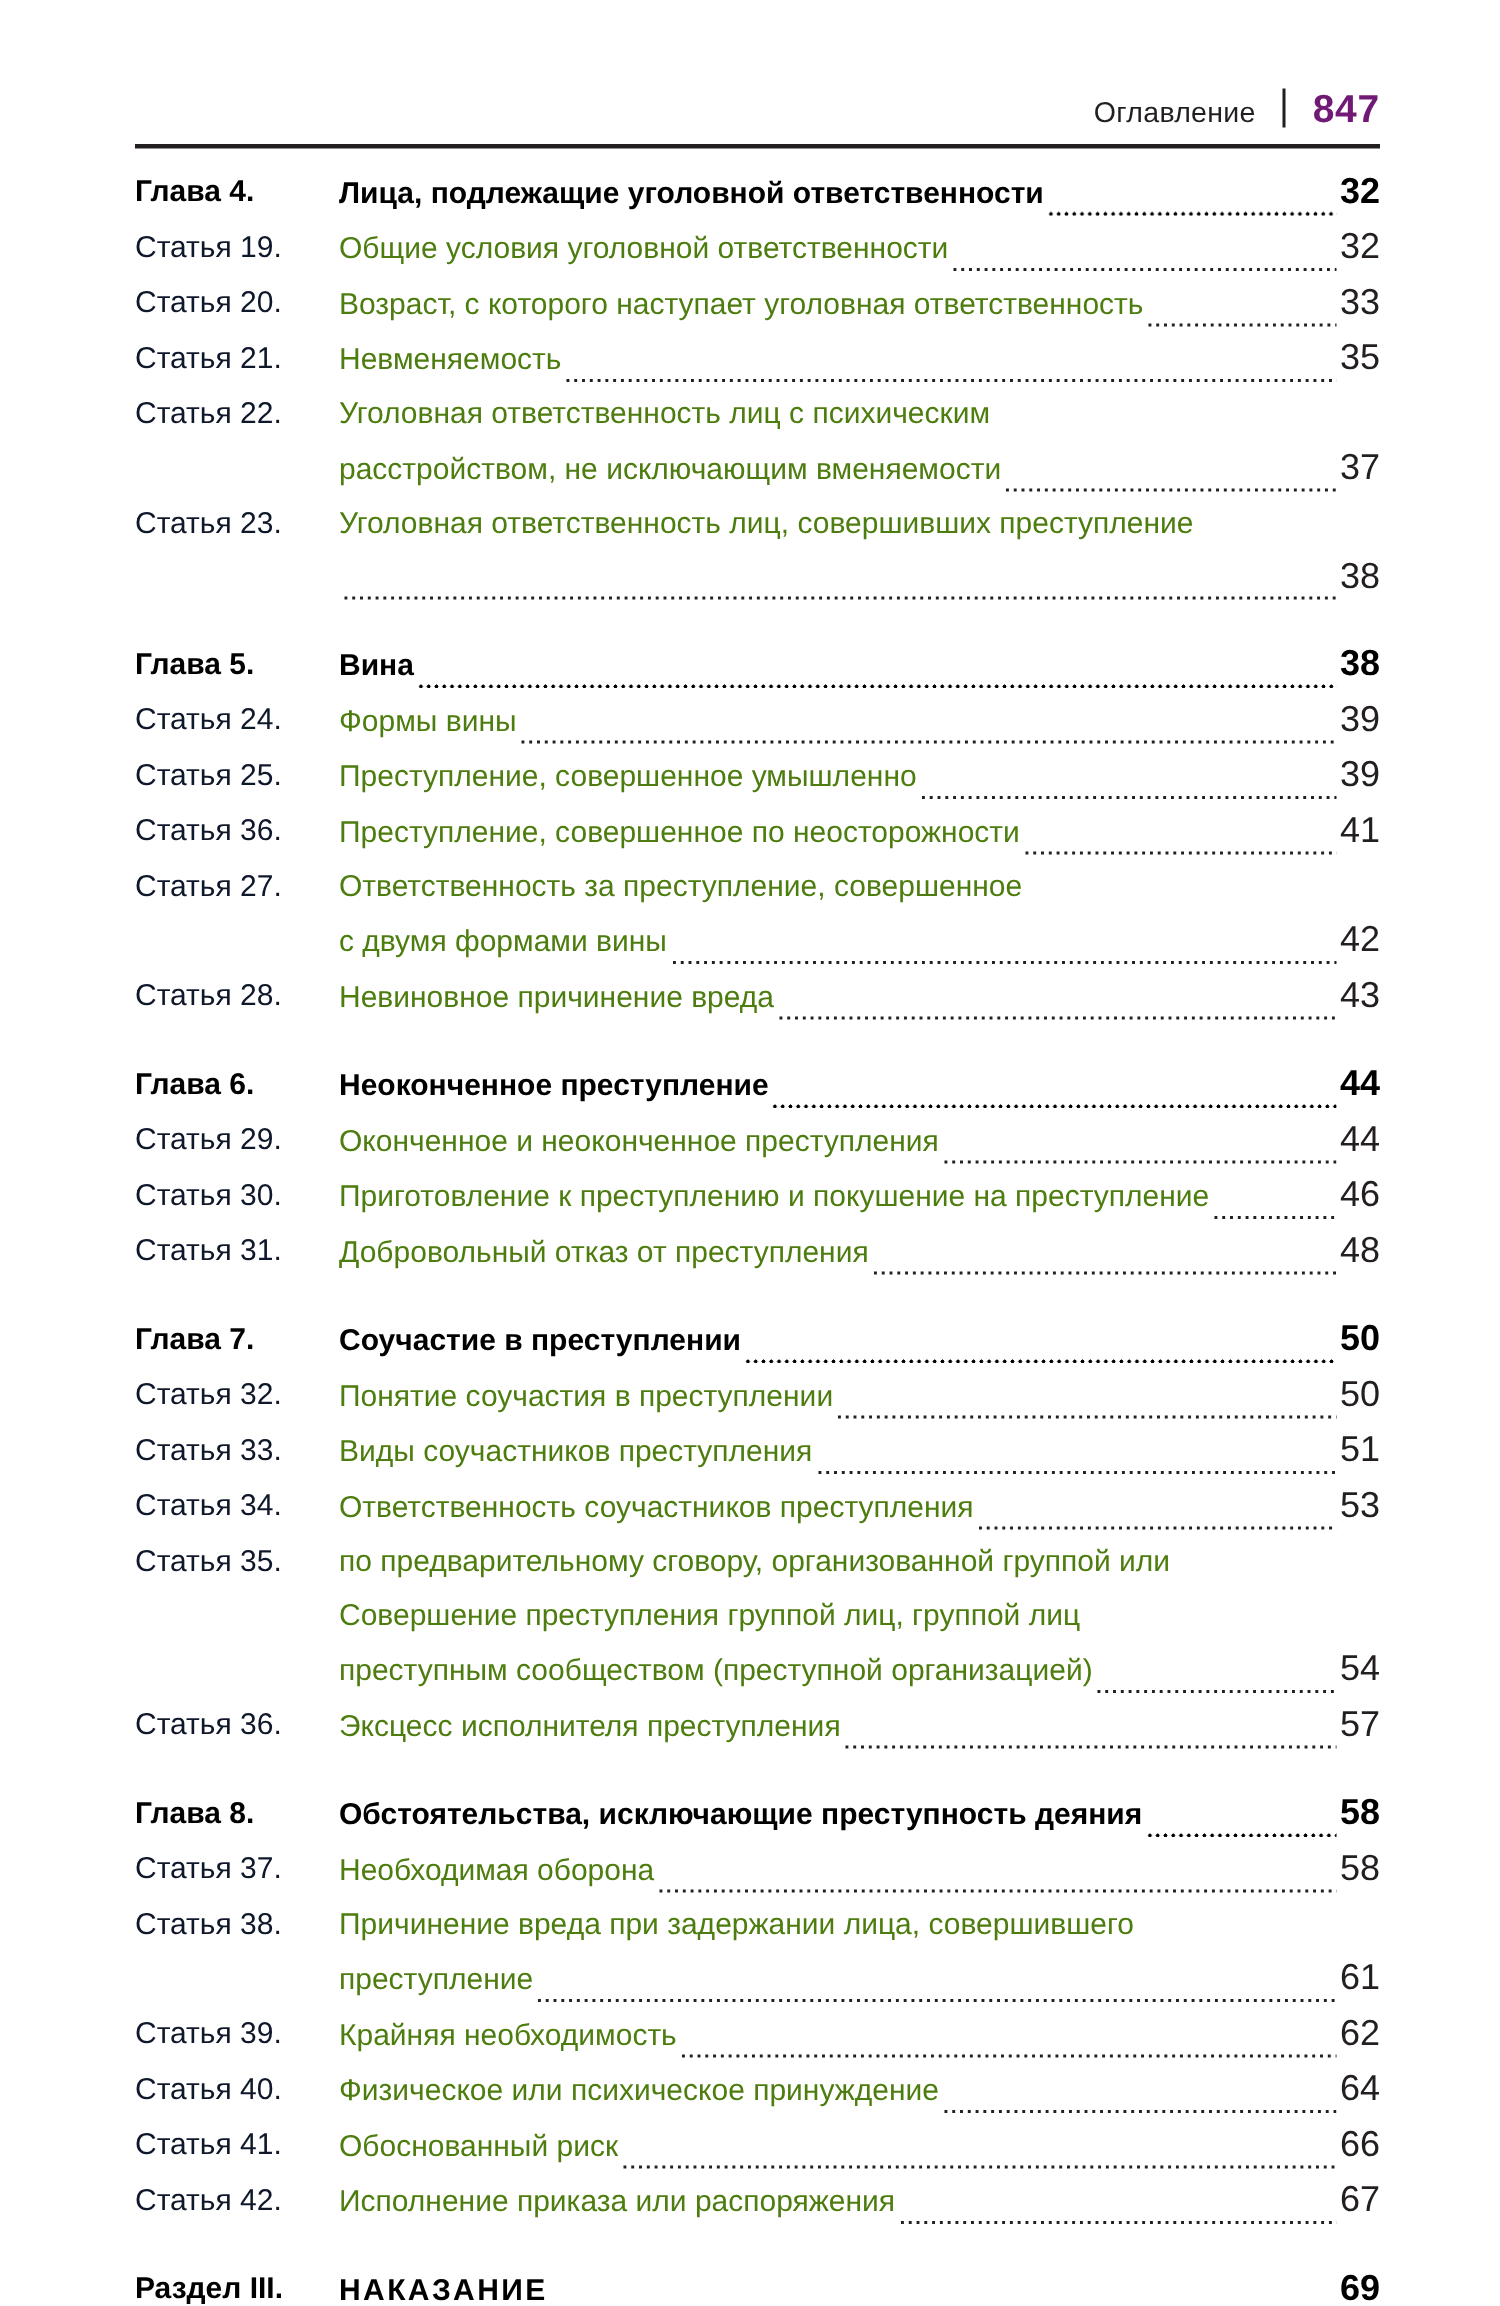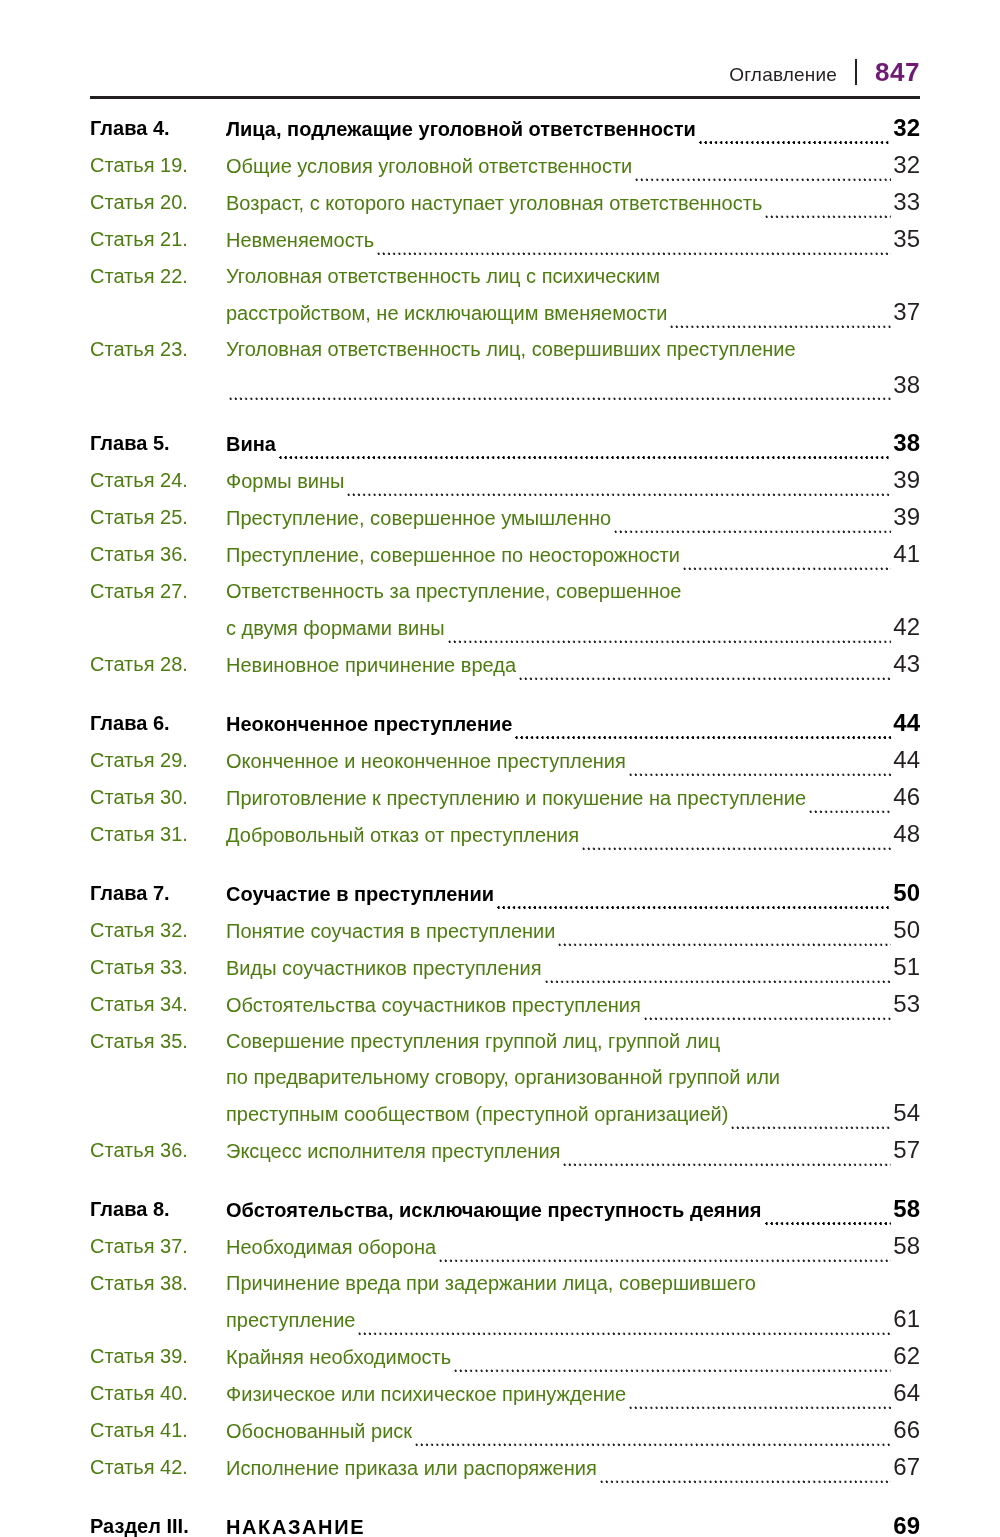--- a/index.html
+++ b/index.html
@@ -80,21 +80,21 @@
   }
   .toc-entry.gap-before {
     margin-top: 22px;
   }
 
   .entry-label {
     flex: 0 0 136px;
     width: 136px;
     font-size: 20px;
     line-height: 36px;
-    color: #4d7c0f;
+    color: #0f172a;
     white-space: nowrap;
   }
   .entry-body {
     flex: 1 1 auto;
     min-width: 0;
   }
 
   .entry-line {
     display: flex;
     align-items: baseline;
@@ -361,36 +361,36 @@
             <span class="entry-text">Виды соучастников преступления</span>
             <span class="leader"></span>
             <span class="entry-page">51</span>
           </div>
         </div>
       </div>
       <div class="toc-entry level-article">
         <div class="entry-label">Статья 34.</div>
         <div class="entry-body">
           <div class="entry-line">
-            <span class="entry-text">Обстоятельства соучастников преступления</span>
+            <span class="entry-text">Ответственность соучастников преступления</span>
             <span class="leader"></span>
             <span class="entry-page">53</span>
           </div>
         </div>
       </div>
       <div class="toc-entry level-article">
         <div class="entry-label">Статья 35.</div>
         <div class="entry-body">
           <div class="entry-line">
+            <span class="entry-text">по предварительному сговору, организованной группой или</span>
+            <span class="leader hidden"></span>
+            <span class="entry-page" style="min-width: 0px;"></span>
+          </div>
+          <div class="entry-line">
             <span class="entry-text">Совершение преступления группой лиц, группой лиц</span>
-            <span class="leader hidden"></span>
-            <span class="entry-page" style="min-width: 0px;"></span>
-          </div>
-          <div class="entry-line">
-            <span class="entry-text">по предварительному сговору, организованной группой или</span>
             <span class="leader hidden"></span>
             <span class="entry-page" style="min-width: 0px;"></span>
           </div>
           <div class="entry-line">
             <span class="entry-text">преступным сообществом (преступной организацией)</span>
             <span class="leader"></span>
             <span class="entry-page">54</span>
           </div>
         </div>
       </div>

